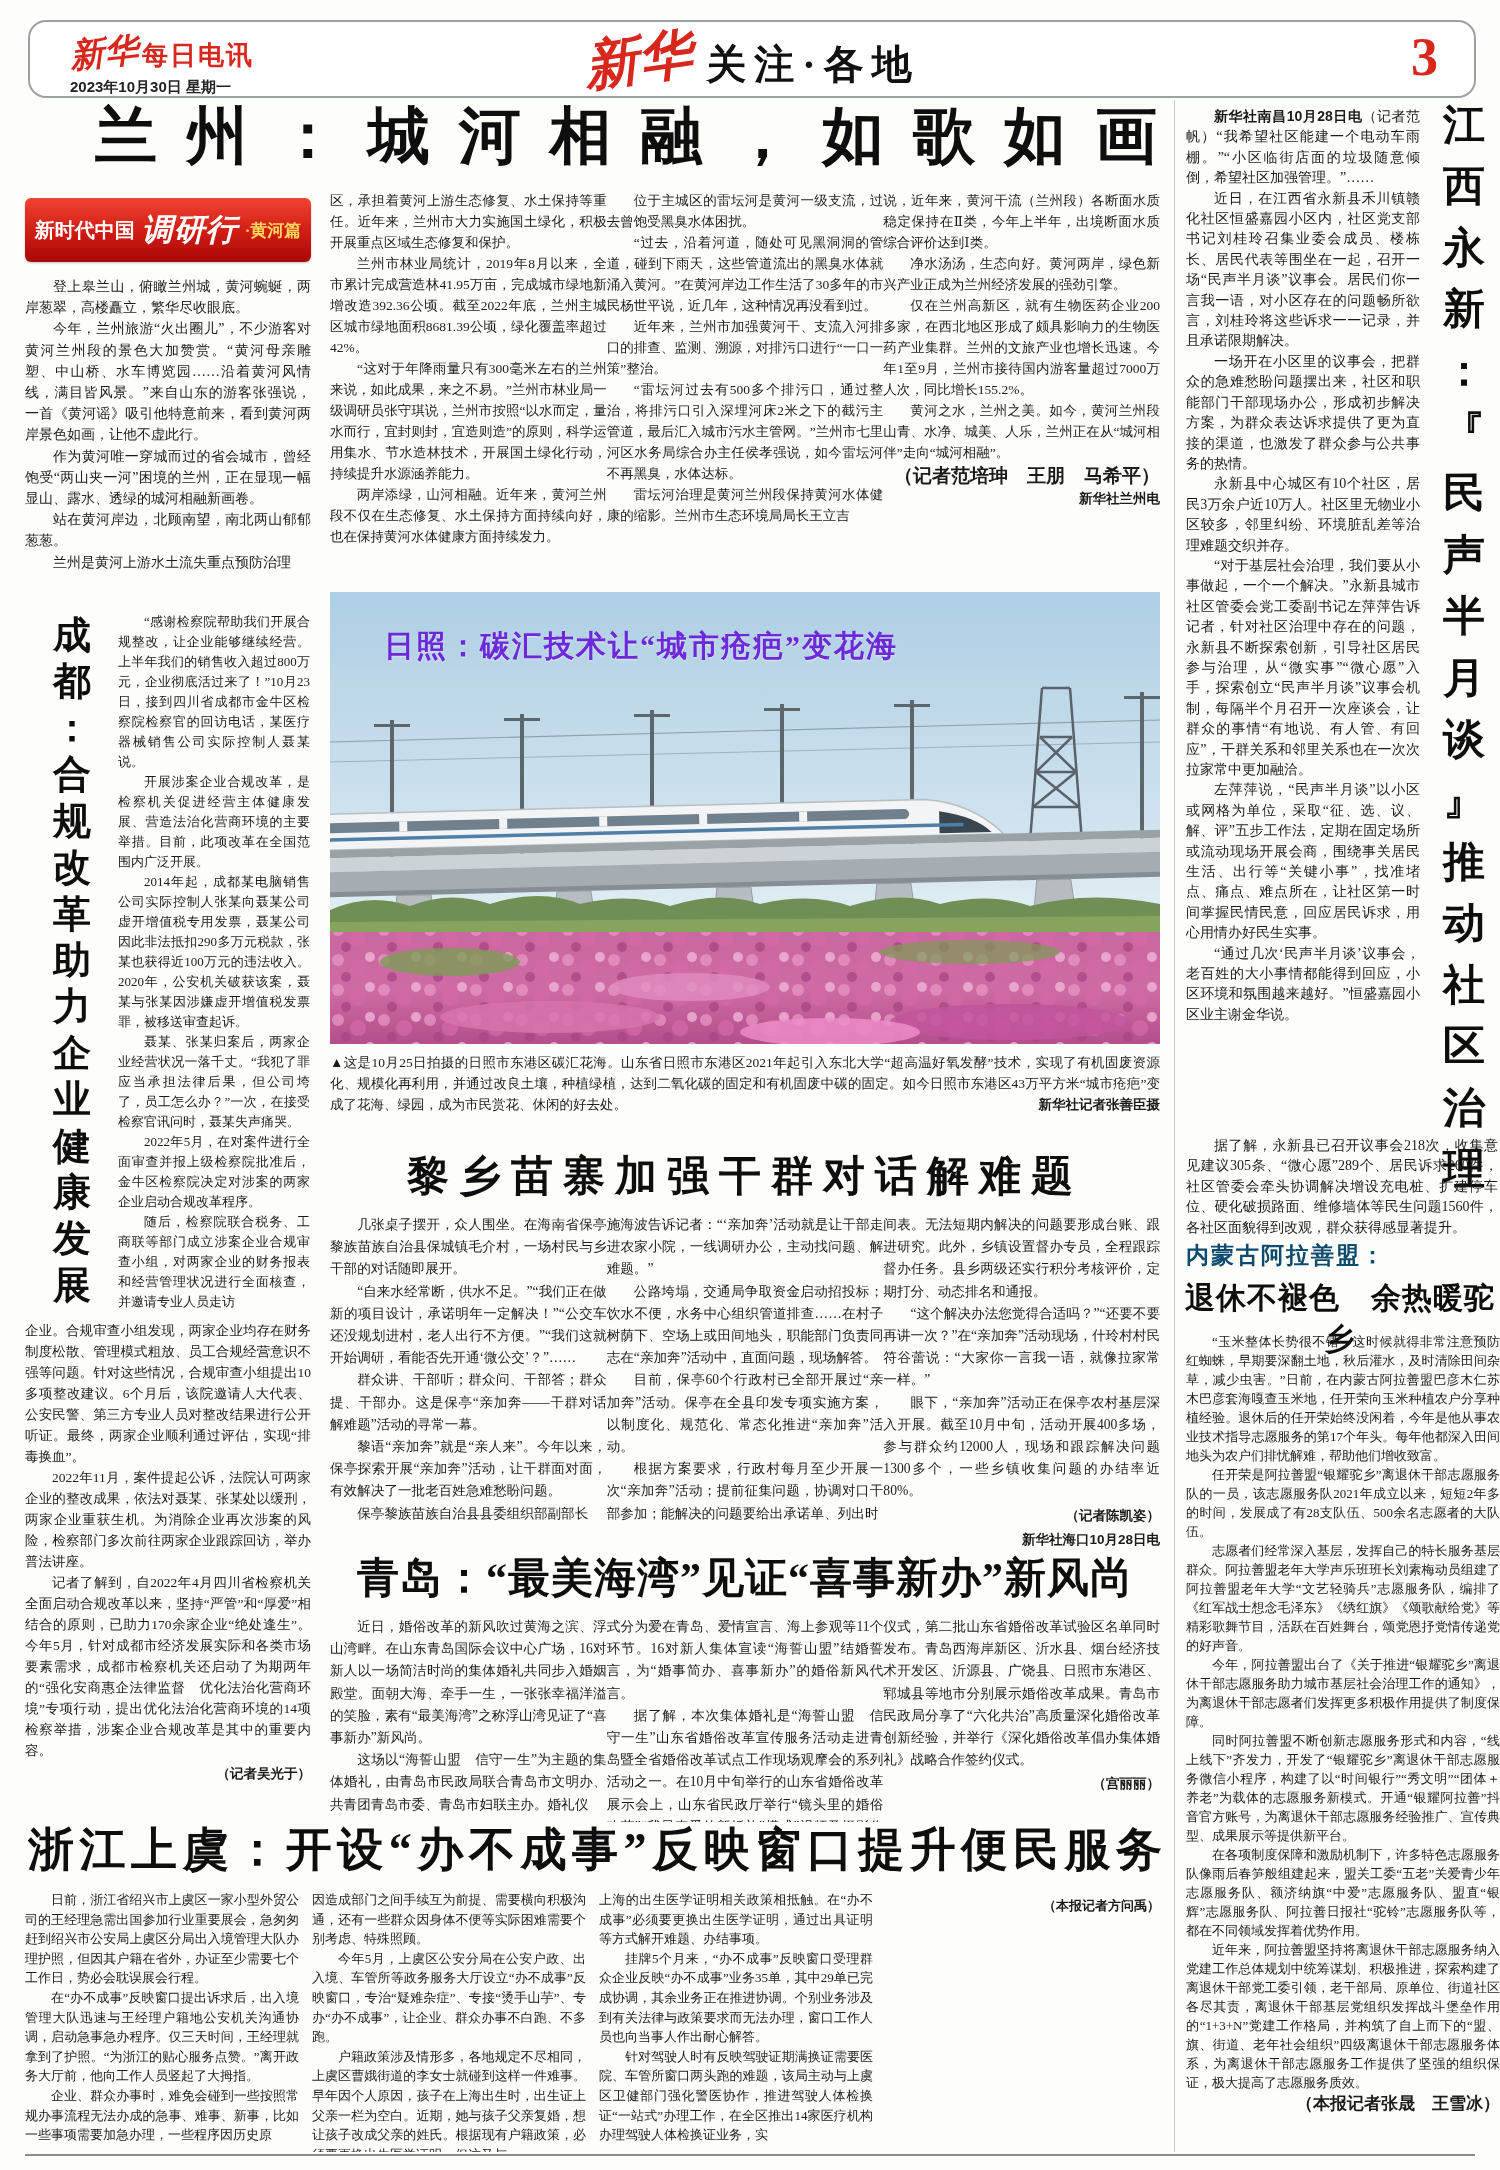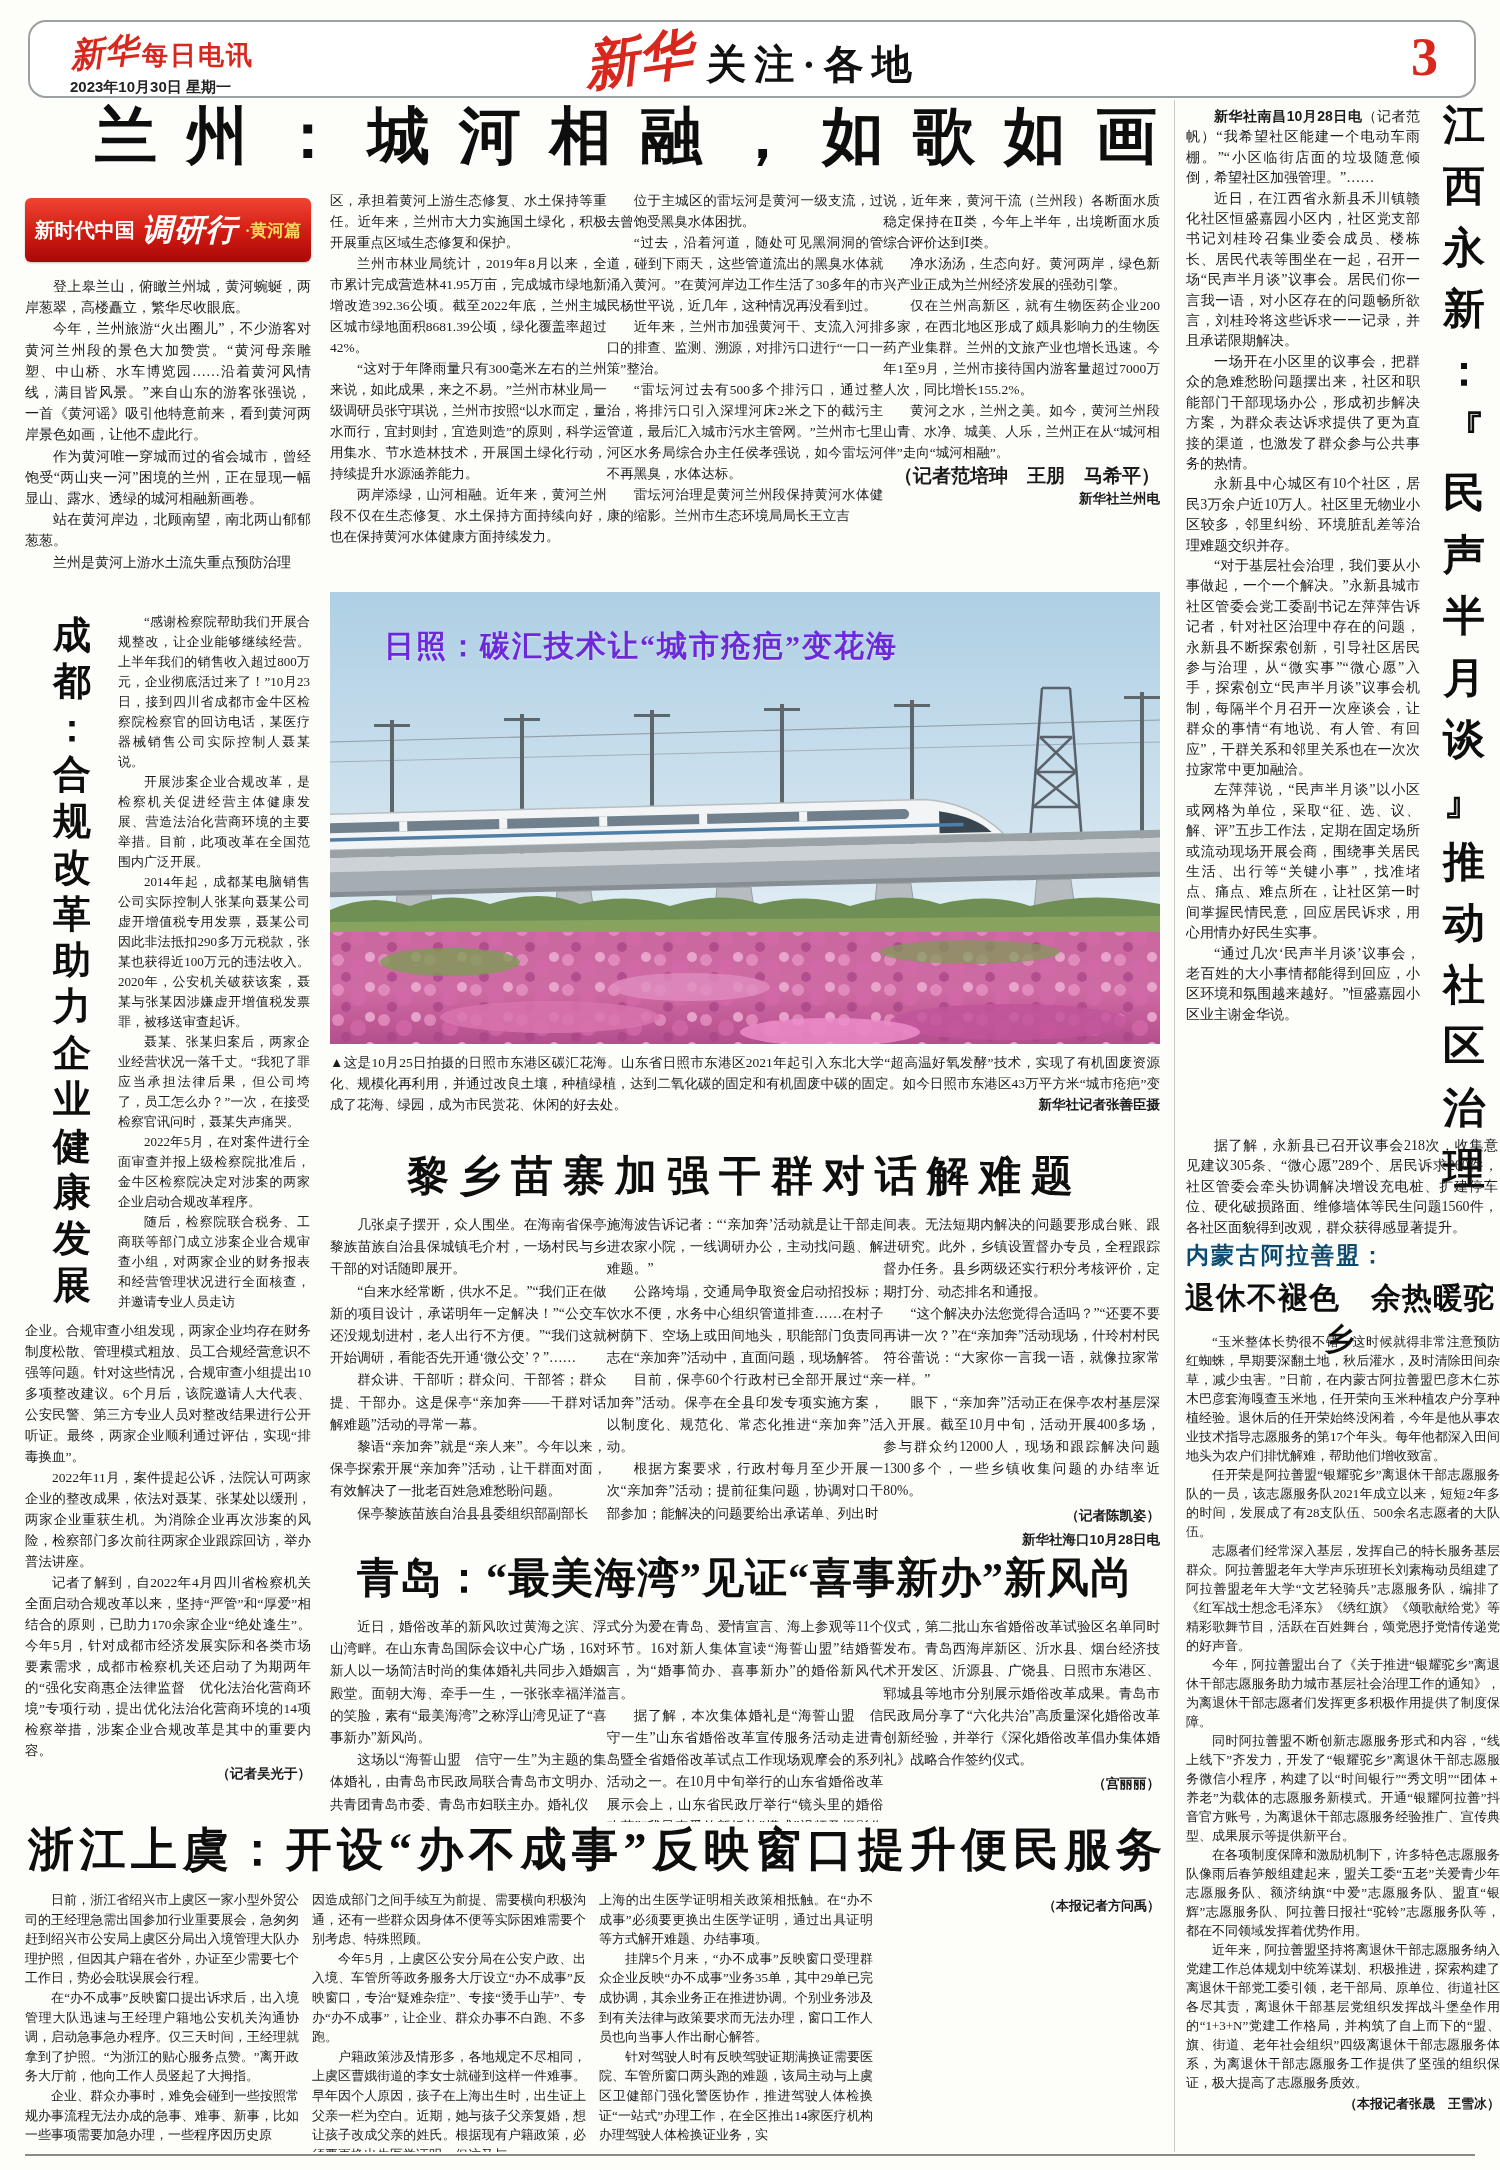--- a/index.html
+++ b/index.html
@@ -373,17 +373,17 @@
   <div class="abs t-al" style="left:1186px;top:1332px;width:314px;height:822px;">
     <div>
         <p class="para">“玉米整体长势很不错，这时候就得非常注意预防红蜘蛛，早期要深翻土地，秋后灌水，及时清除田间杂草，减少虫害。”日前，在内蒙古阿拉善盟巴彦木仁苏木巴彦套海嘎查玉米地，任开荣向玉米种植农户分享种植经验。退休后的任开荣始终没闲着，今年是他从事农业技术指导志愿服务的第17个年头。每年他都深入田间地头为农户们排忧解难，帮助他们增收致富。</p>
         <p class="para">任开荣是阿拉善盟“银耀驼乡”离退休干部志愿服务队的一员，该志愿服务队2021年成立以来，短短2年多的时间，发展成了有28支队伍、500余名志愿者的大队伍。</p>
         <p class="para">志愿者们经常深入基层，发挥自己的特长服务基层群众。阿拉善盟老年大学声乐班班长刘素梅动员组建了阿拉善盟老年大学“文艺轻骑兵”志愿服务队，编排了《红军战士想念毛泽东》《绣红旗》《颂歌献给党》等精彩歌舞节目，活跃在百姓舞台，颂党恩抒党情传递党的好声音。</p>
         <p class="para">今年，阿拉善盟出台了《关于推进“银耀驼乡”离退休干部志愿服务助力城市基层社会治理工作的通知》，为离退休干部志愿者们发挥更多积极作用提供了制度保障。</p>
         <p class="para">同时阿拉善盟不断创新志愿服务形式和内容，“线上线下”齐发力，开发了“银耀驼乡”离退休干部志愿服务微信小程序，构建了以“时间银行”“秀文明”“团体＋养老”为载体的志愿服务新模式。开通“银耀阿拉善”抖音官方账号，为离退休干部志愿服务经验推广、宣传典型、成果展示等提供新平台。</p>
         <p class="para">在各项制度保障和激励机制下，许多特色志愿服务队像雨后春笋般组建起来，盟关工委“五老”关爱青少年志愿服务队、额济纳旗“中爱”志愿服务队、盟直“银辉”志愿服务队、阿拉善日报社“驼铃”志愿服务队等，都在不同领域发挥着优势作用。</p>
         <p class="para">近年来，阿拉善盟坚持将离退休干部志愿服务纳入党建工作总体规划中统筹谋划、积极推进，探索构建了离退休干部党工委引领，老干部局、原单位、街道社区各尽其责，离退休干部基层党组织发挥战斗堡垒作用的“1+3+N”党建工作格局，并构筑了自上而下的“盟、旗、街道、老年社会组织”四级离退休干部志愿服务体系，为离退休干部志愿服务工作提供了坚强的组织保证，极大提高了志愿服务质效。</p>
       </div>
-    <p class="byline" style="font-size:13px;text-align:right;">（本报记者张晟　王雪冰）</p>
+    <p class="byline" style="font-size:17px;text-align:right;">（本报记者张晟　王雪冰）</p>
   </div>
 
   <div class="abs bottom-rule"></div>
 </div>
 
 </body></html>

